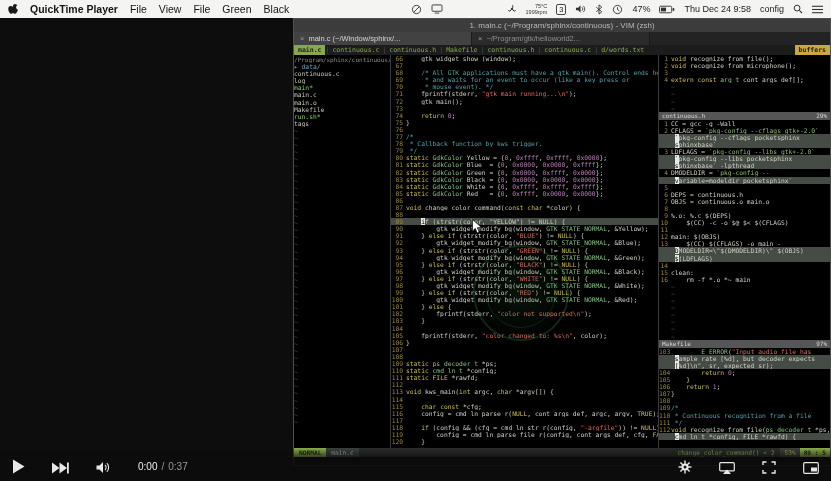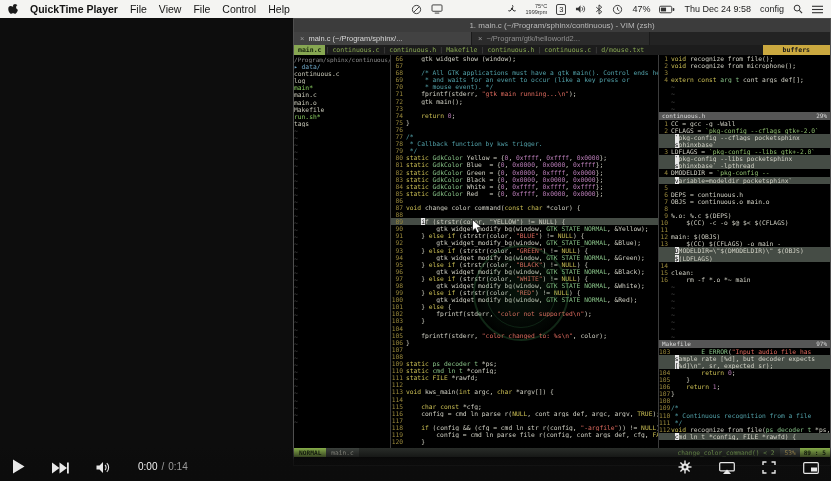--- a/index.html
+++ b/index.html
@@ -36,21 +36,21 @@
               white-space:nowrap; overflow:hidden; border-right:1px solid #1a1a1a; }
   .term-tab .tab-close { color:#9a9a9a; }
   .term-tab.active { background:#424242; color:#d8d8d8; }
   .term-tab.inactive { background:#2b2b2b; color:#8f8f8f; }
 
   .vim-tabline { height:10px; background:#1c1c1c; display:flex; align-items:center; flex:none;
                  font-size:6.5px; line-height:10px; color:#7ba953; overflow:hidden; }
   .tb-active { background:#87a752; color:#15210c; padding:0 4px; font-weight:bold; }
   .tb-buf { color:#87a752; padding:0 3px; }
   .tb-sep { color:#4c4c4c; }
-  .tb-right { margin-left:auto; background:#caa83f; color:#1a1a1a; padding:0 20px; font-weight:bold; }
+  .tb-right { margin-left:auto; background:#caa83f; color:#1a1a1a; padding:0 4px; font-weight:bold; }
 
   .vim-body { flex:1; display:flex; overflow:hidden; position:relative; }
 
   .row { display:flex; height:7.1px; line-height:7.1px; font-size:6.3px; white-space:pre; color:#cfcfc3; }
   .ln { width:15px; text-align:right; padding-right:3px; color:#9b8a3c; flex:none; }
   .lt { flex:1; overflow:hidden; }
   .cursorline { background:#454c45; }
   .cur { background:#e8e8e8; color:#000; }
   .tilde { color:#555; }
   .c-com { color:#51a0a8; }
@@ -110,22 +110,22 @@
     <span class="mb-icon">
       <svg width="10" height="12" viewBox="0 0 11 13">
           <path d="M8 1c-1.2.1-2.3 1-2.3 2.2C6.9 3.3 7.9 2.3 8 1zM5.6 3.9c-1 0-1.9-.6-2.9-.6C1.4 3.3.3 4.4.3 6.4c0 2.4 1.7 5.3 3 5.3.8 0 1.2-.5 2.3-.5s1.4.5 2.3.5c1.3 0 2.9-2.9 2.9-4.4-1.1-.5-1.9-1.5-1.9-2.7 0-1 .6-1.9 1.4-2.3-.6-.8-1.5-1-2-1-.9 0-1.7.6-2.7.6z" fill="#1a1a1a"></path>
         </svg>
     </span>
     <span class="app-name">QuickTime Player</span>
     <span id="menu-items" class="menu-items">
         <span>File</span>
         <span>View</span>
         <span>File</span>
-        <span>Control</span>
-        <span>Help</span>
+        <span>Green</span>
+        <span>Black</span>
       </span>
     <span class="spacer"></span>
     <div class="mb-right">
       <span class="mb-icon">
         <svg width="11" height="11" viewBox="0 0 12 12">
             <circle cx="6" cy="6" r="4.5" fill="none" stroke="#333" stroke-width="1"></circle>
             <line x1="2.8" y1="9.2" x2="9.2" y2="2.8" stroke="#333" stroke-width="1"></line>
           </svg>
       </span>
       <span class="mb-icon">
@@ -190,21 +190,21 @@
   </div>
 
   <div class="video">
 
     <div class="terminal">
       <div class="titlebar">1. main.c (~/Program/sphinx/continuous) - VIM (zsh)</div>
 
       <div class="tabbar" id="term-tabs">
           <div class="term-tab active">
             <span class="tab-close">×</span>
-            <span>main.c (~/Program/sphinx/...</span>
+            <span>main.c (~/Window/sphinx/...</span>
           </div>
           <div class="term-tab inactive">
             <span class="tab-close">×</span>
             <span>~/Program/gtk/helloworld2...</span>
           </div>
         </div>
 
       <div class="vim-tabline">
         <span class="tb-active">main.c</span>
         <span id="tabline-buffers" style="display:flex;">
@@ -212,21 +212,21 @@
             <span class="tb-buf">continuous.c</span>
             <span class="tb-sep">|</span>
             <span class="tb-buf">continuous.h</span>
             <span class="tb-sep">|</span>
             <span class="tb-buf">Makefile</span>
             <span class="tb-sep">|</span>
             <span class="tb-buf">continuous.h</span>
             <span class="tb-sep">|</span>
             <span class="tb-buf">continuous.c</span>
             <span class="tb-sep">|</span>
-            <span class="tb-buf">d/mouse.txt</span>
+            <span class="tb-buf">d/words.txt</span>
           </span>
         <span class="tb-right">buffers</span>
       </div>
 
       <div class="vim-body">
         <div class="nerdtree" id="nerdtree-list">
             <div class="nt-root">/Program/sphinx/continuous/</div>
             <div class="nt-item nt-dir">▸ data/</div>
             <div class="nt-item nt-file">continuous.c</div>
             <div class="nt-item nt-file">log</div>
@@ -438,21 +438,21 @@
     </span>
     <span class="qt-btn">
       <svg width="15" height="13" viewBox="0 0 15 13">
           <polygon points="0.5,4.5 3.5,4.5 7,1 7,12 3.5,8.5 0.5,8.5" fill="#e8e8e8"></polygon>
           <path d="M9 4a3.4 3.4 0 0 1 0 5M10.8 2.2a6 6 0 0 1 0 8.6" fill="none" stroke="#e8e8e8" stroke-width="1.1"></path>
         </svg>
     </span>
     <span class="qt-time">
       <span>0:00</span>
       <span class="qt-sep">/</span>
-      <span class="qt-total">0:14</span>
+      <span class="qt-total">0:37</span>
     </span>
     <span class="spacer"></span>
     <span class="qt-btn">
       <svg width="14" height="14" viewBox="0 0 14 14">
           <g stroke="#e8e8e8" stroke-width="1.4">
             <line x1="7" y1="0.5" x2="7" y2="13.5"></line>
             <line x1="0.5" y1="7" x2="13.5" y2="7"></line>
             <line x1="2.4" y1="2.4" x2="11.6" y2="11.6"></line>
             <line x1="11.6" y1="2.4" x2="2.4" y2="11.6"></line>
           </g>

